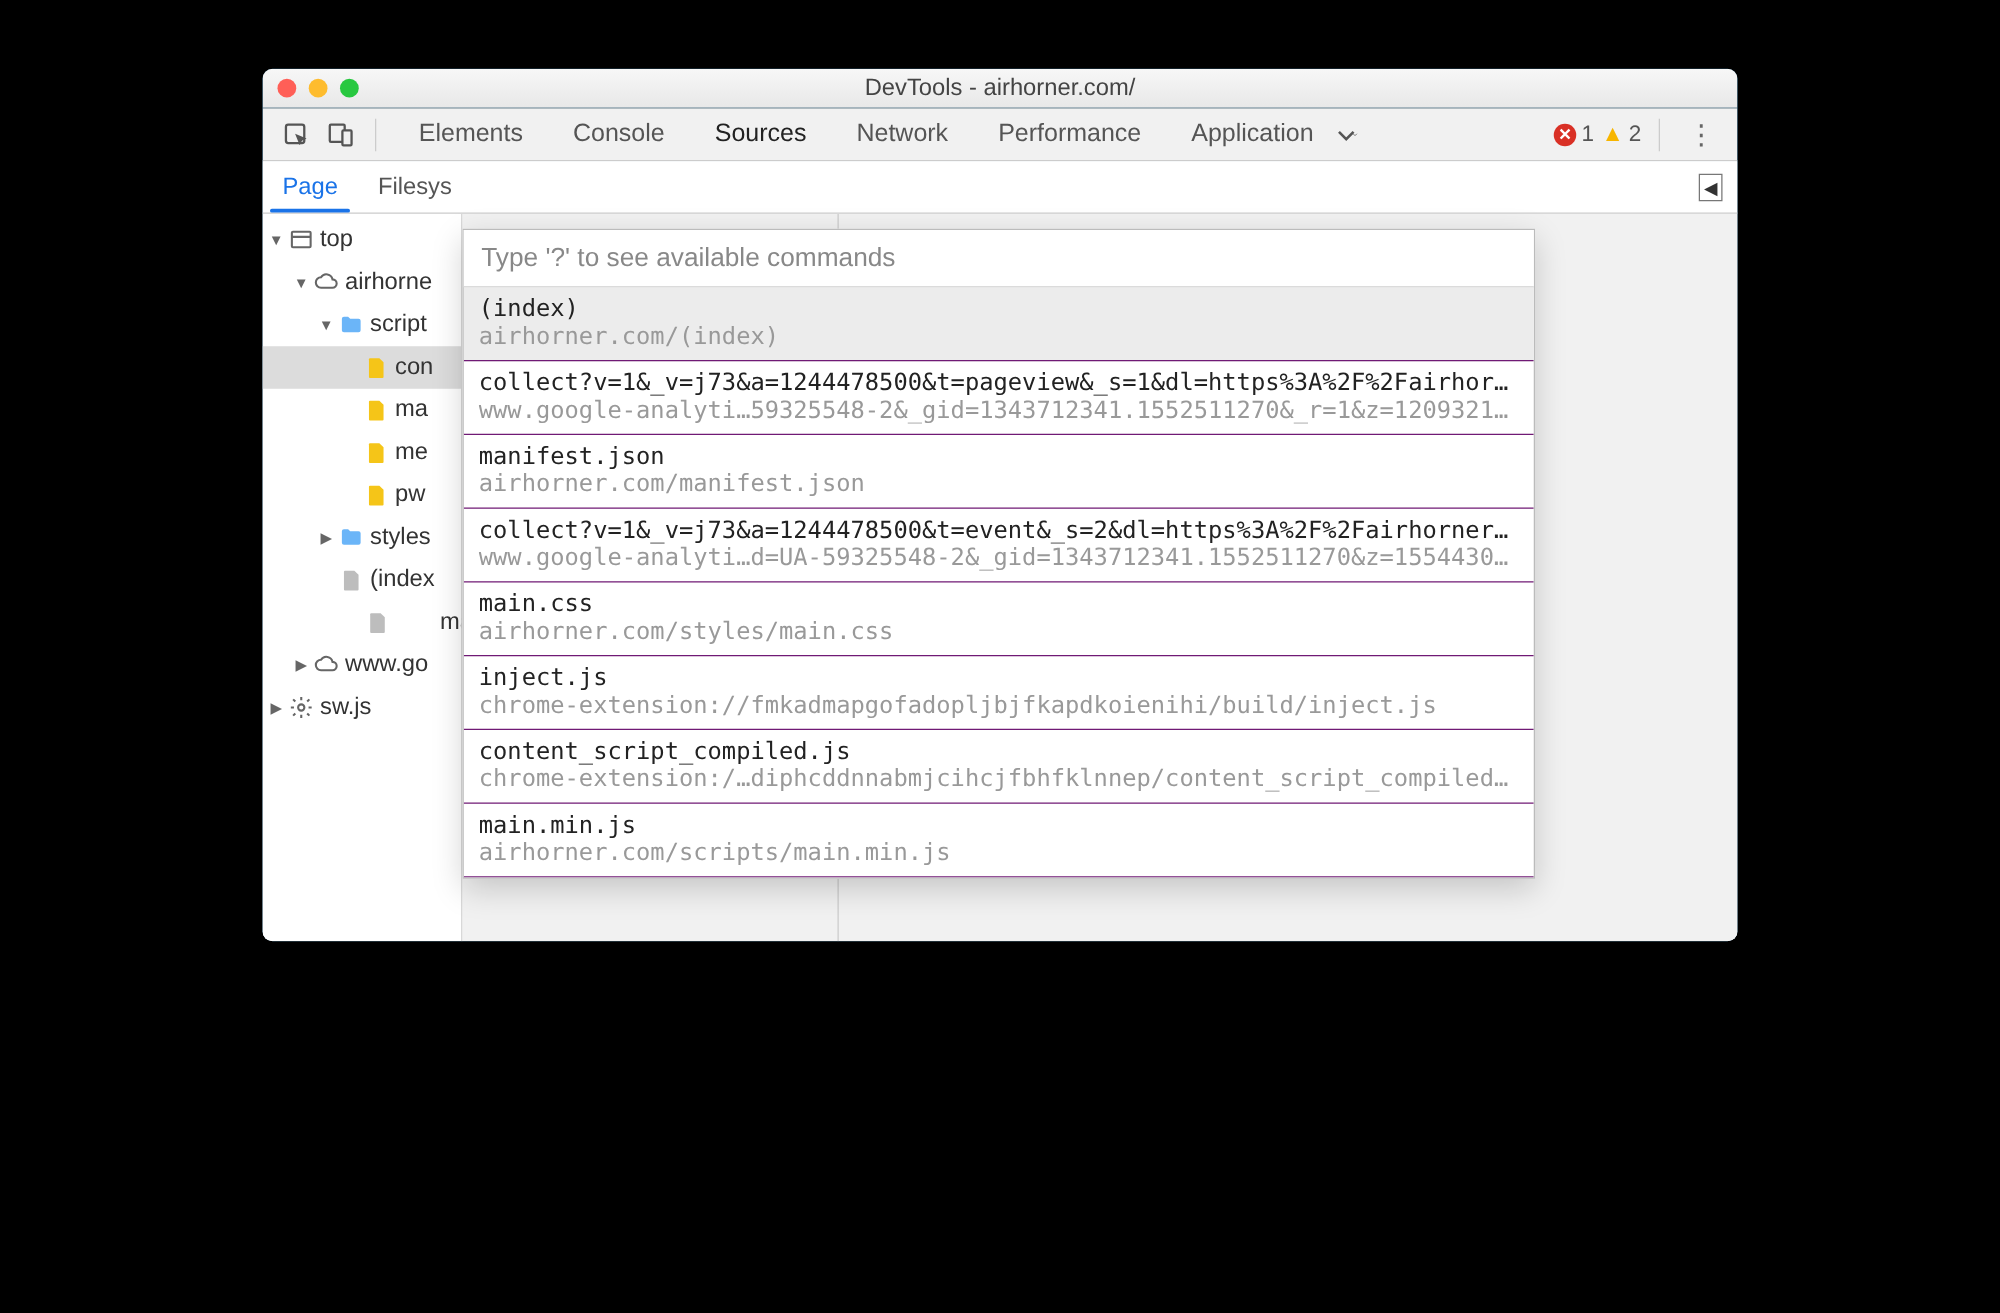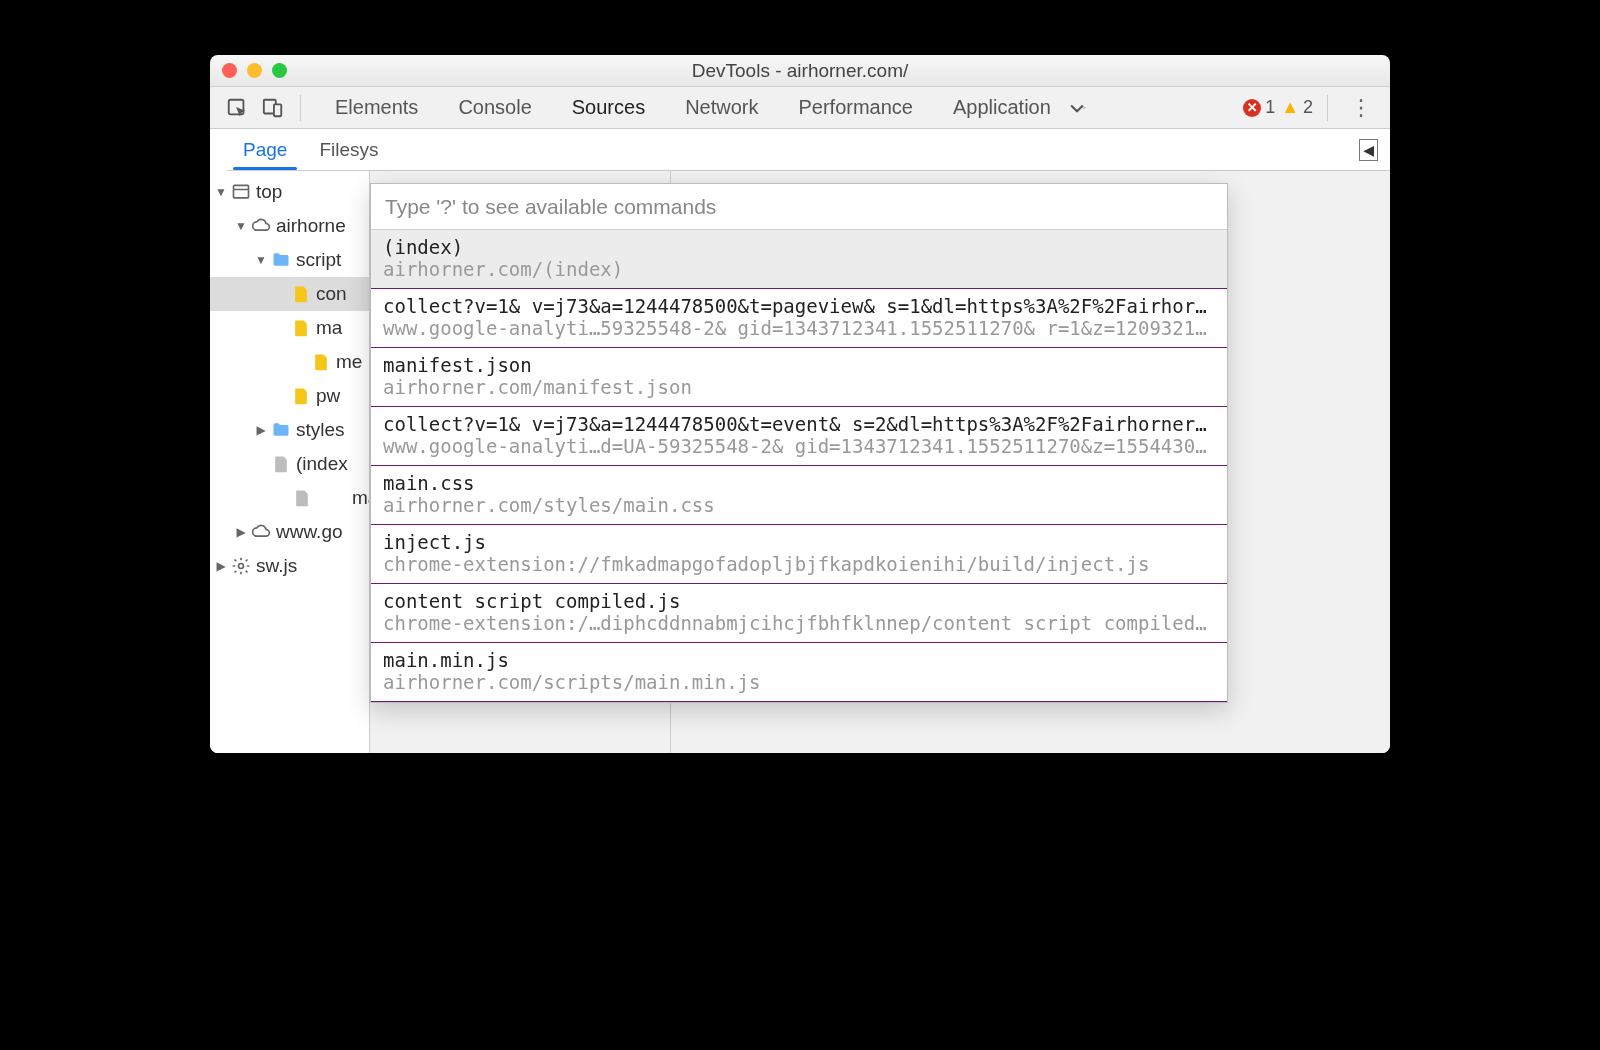--- a/index.html
+++ b/index.html
@@ -169,21 +169,21 @@
     <div class="err">
       <span class="tri-warn">▲</span>
       <span>2</span>
     </div>
     <div class="tb-sep"></div>
     <div class="kebab">⋮</div>
   </div>
 
   <div class="body">
 
-    <div class="subbar" style="position:absolute;left:17px;right:0;top:0;z-index:1;">
+    <div class="subbar" style="position:absolute;left:0;right:0;top:0;z-index:1;">
       <div id="subtabs" style="display:flex;height:100%;">
           <div class="subtab active">Page</div>
           <div class="subtab">Filesys</div>
         </div>
       <div class="toggle-btn">◀</div>
     </div>
 
     <div class="sidebar" style="margin-top:42px;">
       <div id="tree">
           <div class="tree-row" style="padding-left: 4px;">
@@ -225,21 +225,21 @@
           </div>
           <div class="tree-row" style="padding-left: 64px;">
             <span class="disclosure"></span>
             <span class="ico">
               <svg width="20" height="20" viewBox="0 0 24 24" fill="#f5c518">
                 <path d="M6 3h9l4 4v14a1 1 0 01-1 1H6a1 1 0 01-1-1V4a1 1 0 011-1z"></path>
               </svg>
             </span>
             <span>ma</span>
           </div>
-          <div class="tree-row" style="padding-left: 84px;">
+          <div class="tree-row" style="padding-left: 64px;">
             <span class="disclosure"></span>
             <span class="ico">
               <svg width="20" height="20" viewBox="0 0 24 24" fill="#f5c518">
                 <path d="M6 3h9l4 4v14a1 1 0 01-1 1H6a1 1 0 01-1-1V4a1 1 0 011-1z"></path>
               </svg>
             </span>
             <span>me</span>
           </div>
           <div class="tree-row" style="padding-left: 64px;">
             <span class="disclosure"></span>

